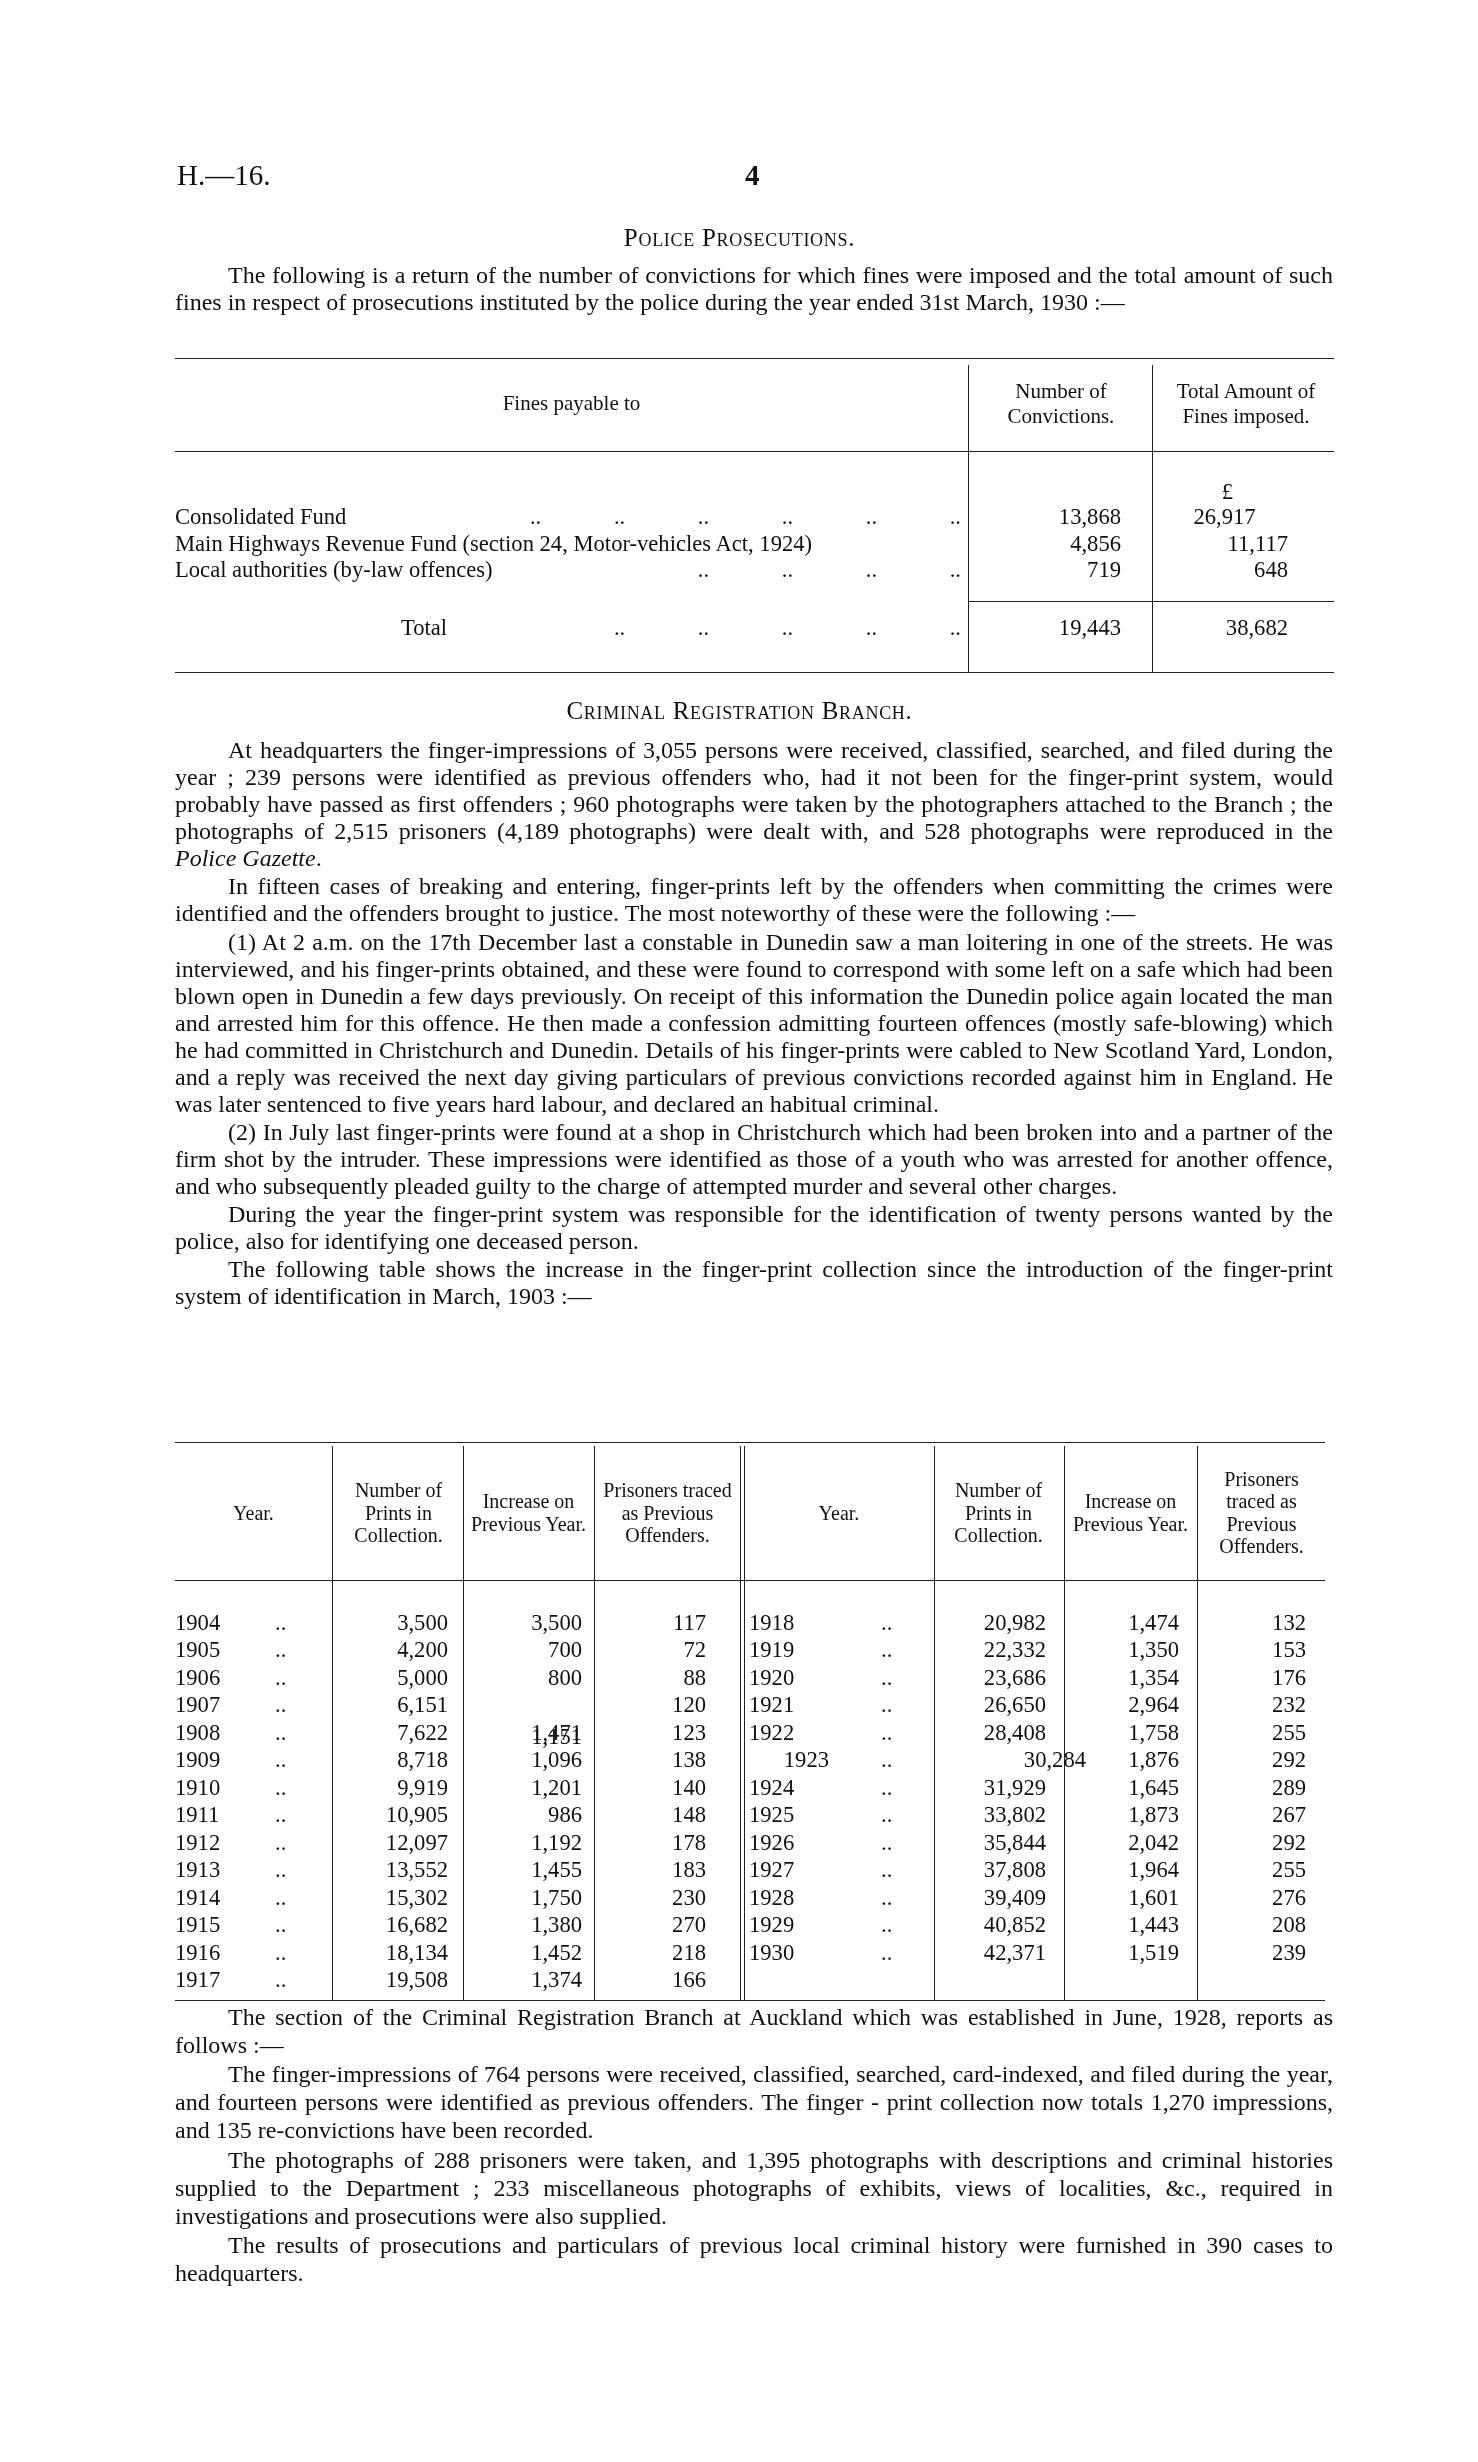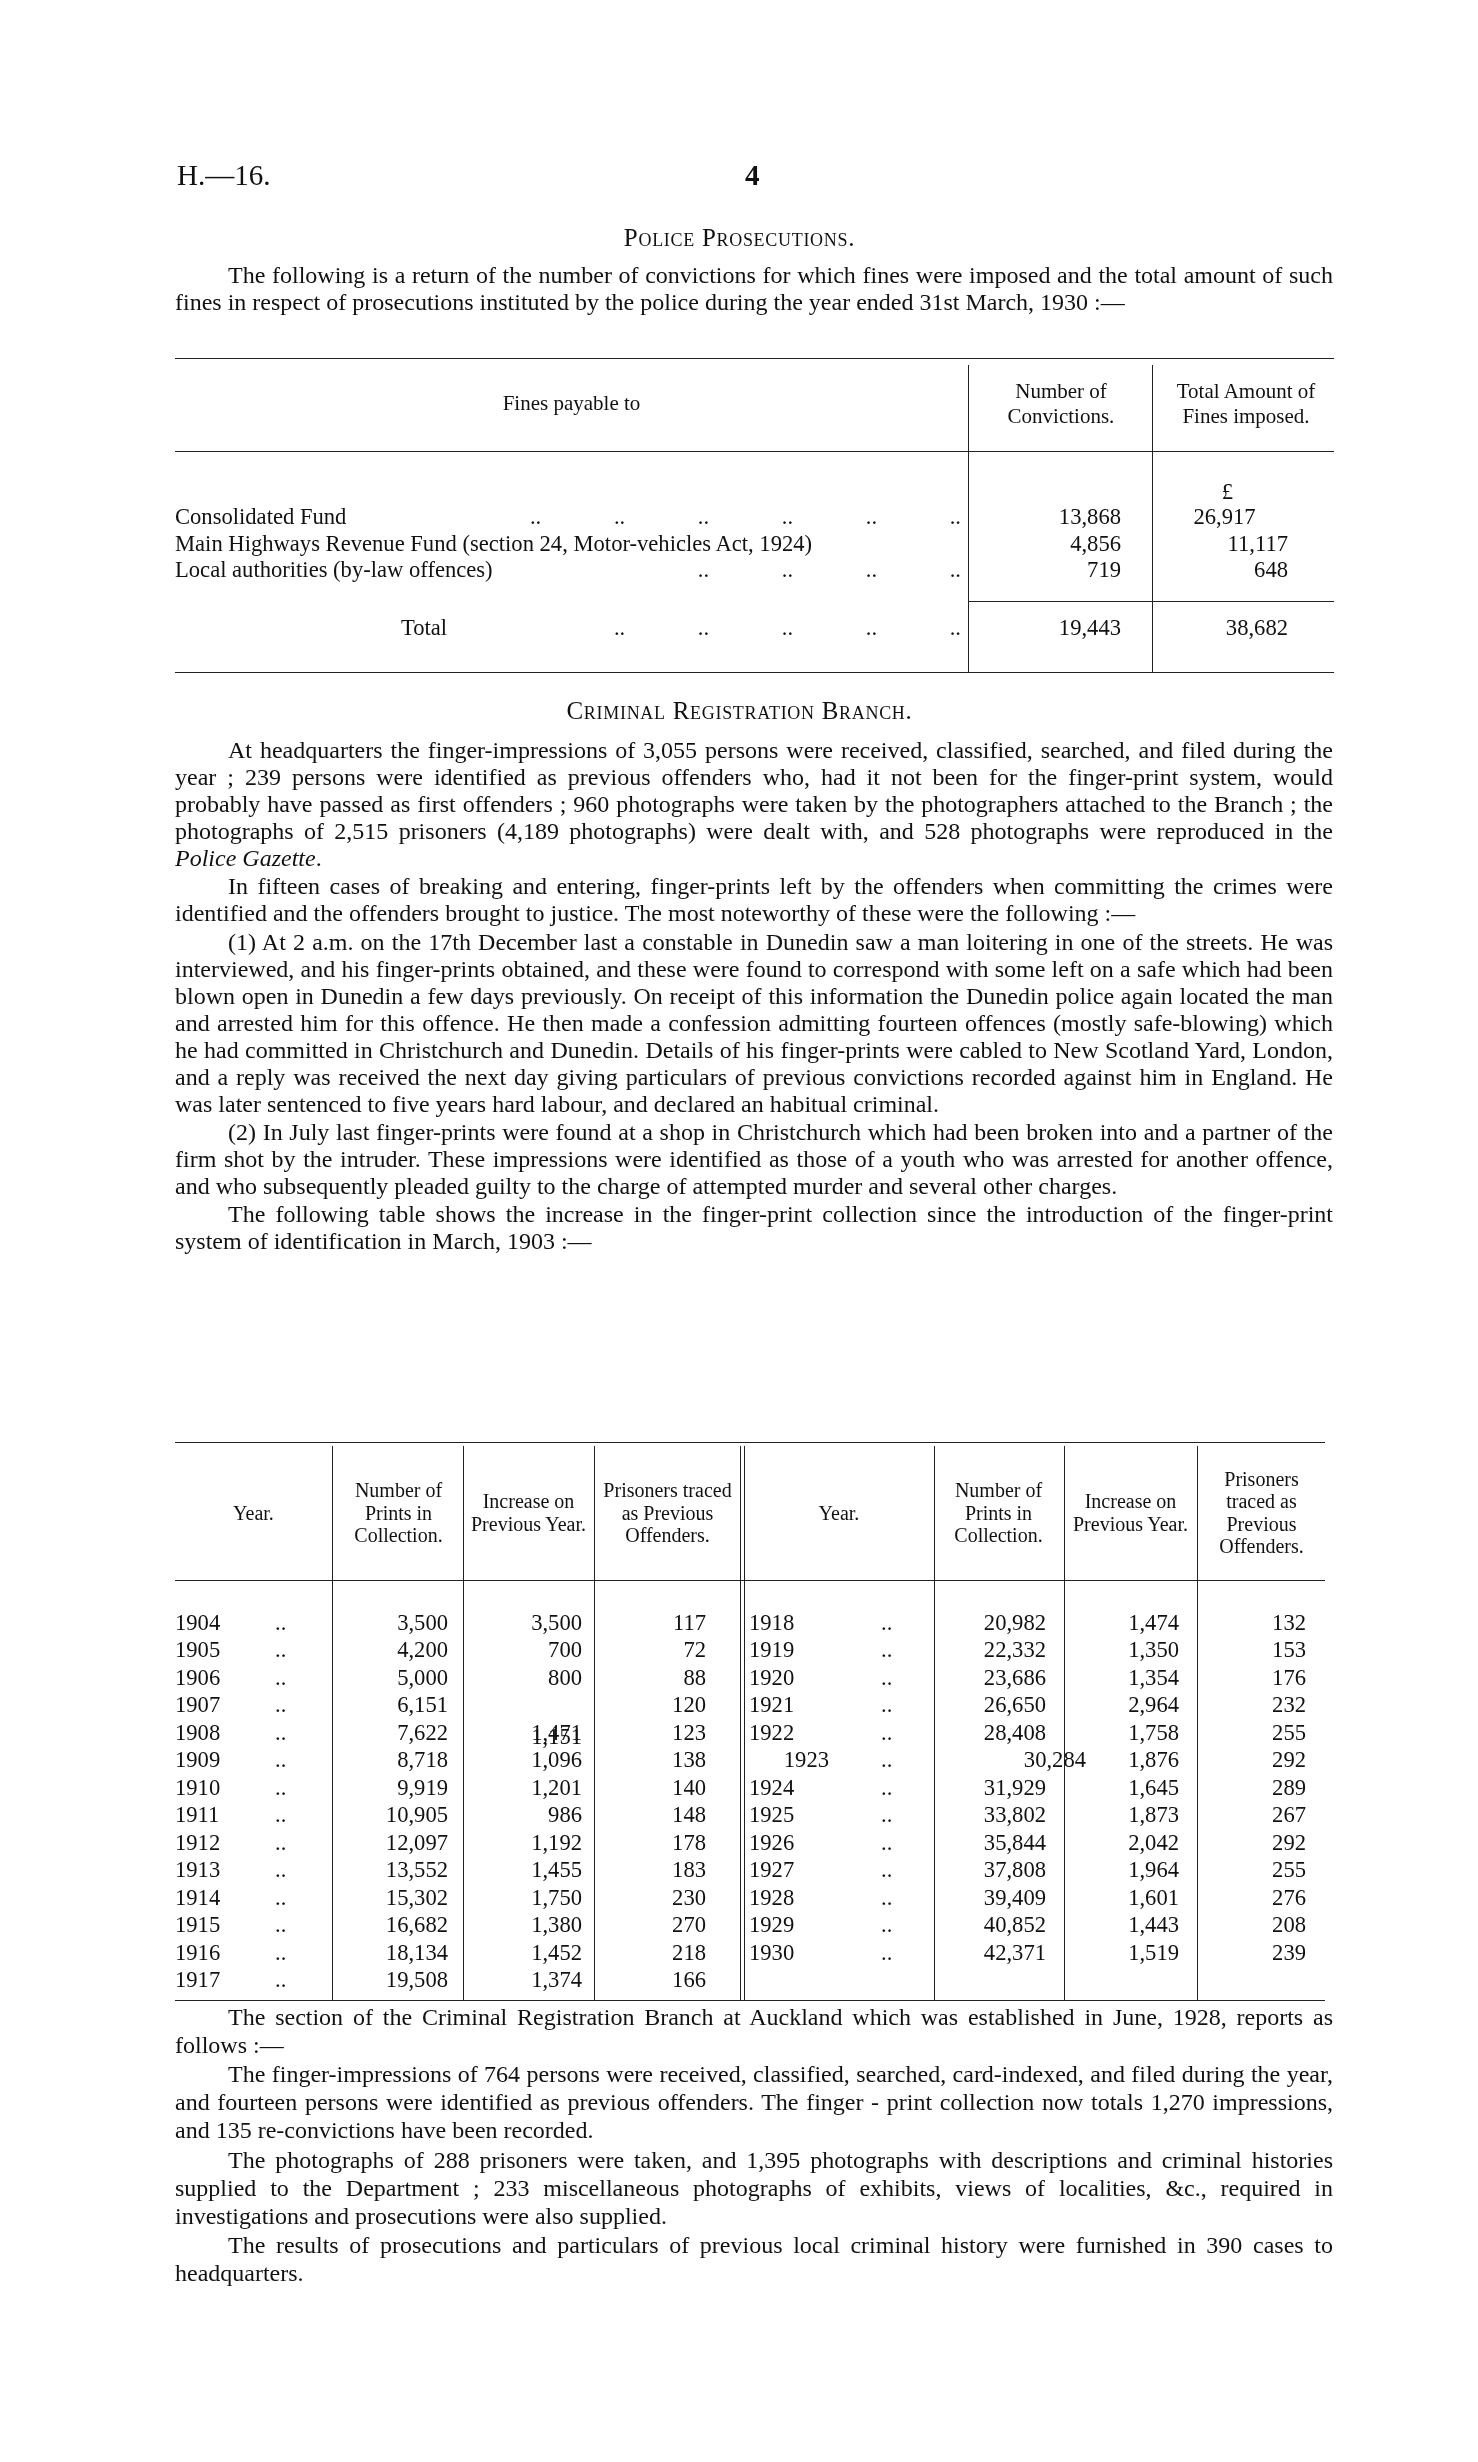--- a/index.html
+++ b/index.html
@@ -79,20 +79,21 @@
     <div class="cell num" style="left:986px;top:256px;width:127px;">38,682</div>
   </div>
 </div>
 
 <div class="abs sc-title" style="top:697px;">Criminal Registration Branch.</div>
 <div class="abs prose" style="top:737px;">
   <p><span>At headquarters the finger-impressions of 3,055 persons were received, classified, searched, and filed during the year ; 239 persons were identified as previous offenders who, had it not been for the finger-print system, would probably have passed as first offenders ; 960 photographs were taken by the photographers attached to the Branch ; the photographs of 2,515 prisoners (4,189 photographs) were dealt with, and 528 photographs were reproduced in the</span> <i>Police Gazette</i><span>.</span></p>
   <p>In fifteen cases of breaking and entering, finger-prints left by the offenders when committing the crimes were identified and the offenders brought to justice. The most noteworthy of these were the following :—</p>
   <p>(1) At 2 a.m. on the 17th December last a constable in Dunedin saw a man loitering in one of the streets. He was interviewed, and his finger-prints obtained, and these were found to correspond with some left on a safe which had been blown open in Dunedin a few days previously. On receipt of this information the Dunedin police again located the man and arrested him for this offence. He then made a confession admitting fourteen offences (mostly safe-blowing) which he had committed in Christchurch and Dunedin. Details of his finger-prints were cabled to New Scotland Yard, London, and a reply was received the next day giving particulars of previous convictions recorded against him in England. He was later sentenced to five years hard labour, and declared an habitual criminal.</p>
   <p>(2) In July last finger-prints were found at a shop in Christchurch which had been broken into and a partner of the firm shot by the intruder. These impressions were identified as those of a youth who was arrested for another offence, and who subsequently pleaded guilty to the charge of attempted murder and several other charges.</p>
+  <p>During the year the finger-print system was responsible for the identification of twenty persons wanted by the police, also for identifying one deceased person.</p>
   <p>The following table shows the increase in the finger-print collection since the introduction of the finger-print system of identification in March, 1903 :—</p>
 </div>
 
 <div class="abs fp">
   <div class="hline" style="left:0;top:0;width:1150px;"></div>
   <div class="hline" style="left:0;top:138px;width:1150px;"></div>
   <div class="hline" style="left:0;top:558px;width:1150px;"></div>
 
   <div class="vline" style="left:157px;top:4px;height:554px;"></div>
   <div class="vline" style="left:288px;top:4px;height:554px;"></div>

